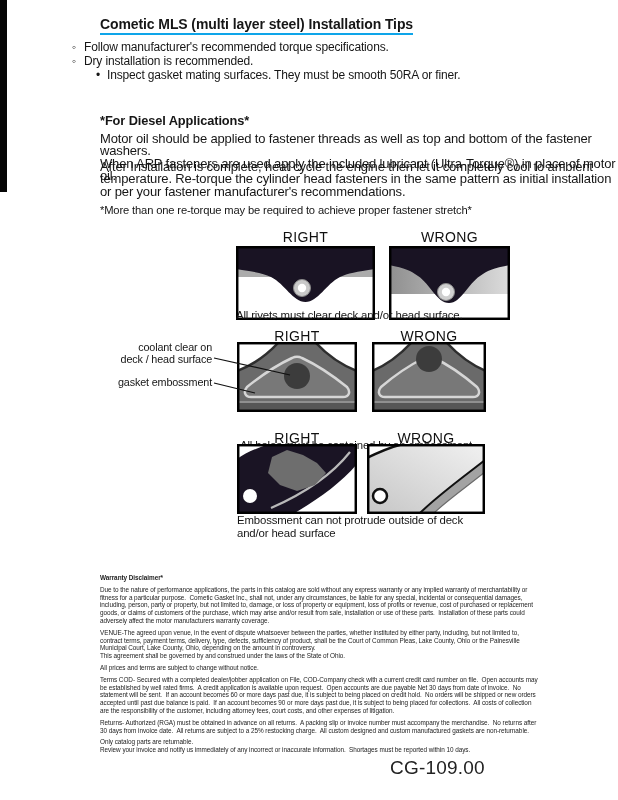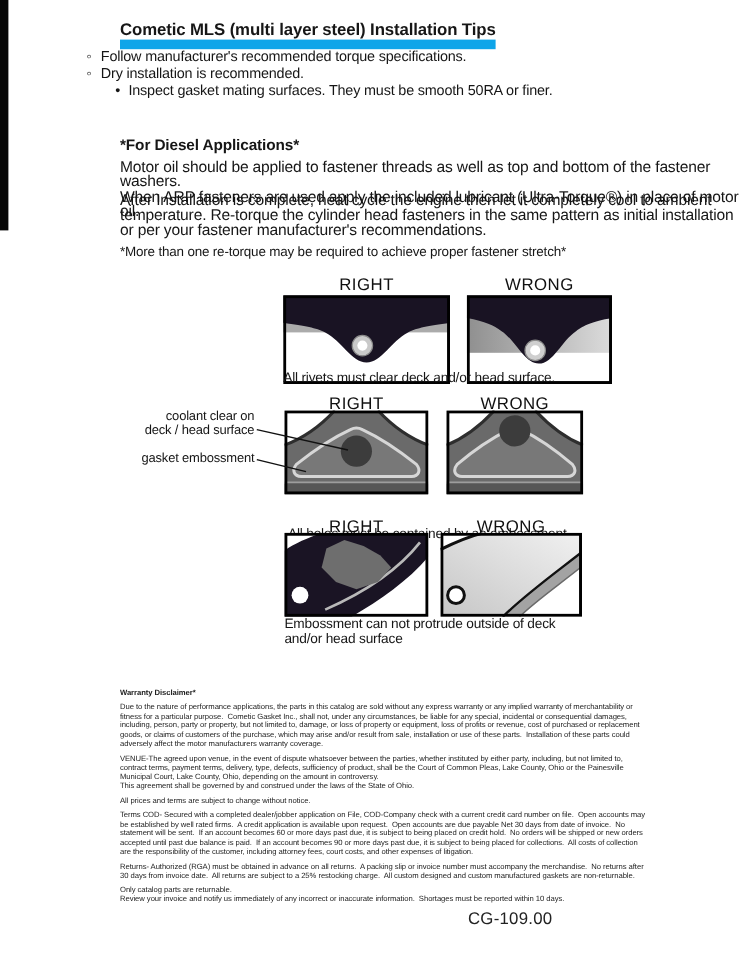--- a/index.html
+++ b/index.html
@@ -4,42 +4,42 @@
 <style>
   html,body{margin:0;padding:0;}
   body{
     width:618px;height:800px;position:relative;background:#ffffff;
     font-family:"Liberation Sans", sans-serif;color:#161616;overflow:hidden;
   }
   .abs{position:absolute;}
   .black-bar{left:0;top:0;width:7px;height:192px;background:#060606;}
   .title{
     left:100px;top:16px;font-size:14px;font-weight:bold;letter-spacing:-0.1px;
-    border-bottom:8px solid #0ea5e9;padding-bottom:1px;
+    border-bottom:2px solid #0ea5e9;padding-bottom:1px;
   }
   .bullets{left:72px;top:40px;font-size:12px;line-height:14px;letter-spacing:-0.15px;}
   .bullet{position:relative;padding-left:12px;}
   .bullet::before{content:"◦";position:absolute;left:0;top:0;}
   .subbullet{position:relative;margin-left:24px;padding-left:11px;}
   .subbullet::before{content:"•";position:absolute;left:0;top:0;}
   .diesel-heading{left:100px;top:113px;font-size:12.8px;font-weight:bold;letter-spacing:-0.1px;}
   .para{font-size:13px;line-height:12.4px;letter-spacing:-0.15px;white-space:pre-wrap;}
   .p1{left:100px;top:133px;}
   .p2{left:100px;top:161px;}
   .note{left:100px;top:204px;font-size:11.2px;letter-spacing:-0.15px;}
   .rw-label{font-size:14px;letter-spacing:0.4px;text-align:center;color:#101010;}
   .caption{font-size:11.4px;line-height:12.6px;letter-spacing:-0.15px;white-space:pre-wrap;}
   .callout{font-size:10.8px;line-height:11.5px;text-align:right;letter-spacing:-0.15px;white-space:pre-wrap;}
   .legal{
     left:100px;top:574px;width:438px;font-size:6.4px;line-height:7.8px;
     letter-spacing:-0.05px;color:#1c1c1c;
   }
   .legal > div{white-space:pre-wrap;margin-bottom:4px;}
   .legal-heading{font-weight:bold;}
-  .page-number{left:390px;top:757px;font-size:14px;letter-spacing:0.2px;color:#222;}
+  .page-number{left:390px;top:757px;font-size:19px;letter-spacing:0.2px;color:#222;}
   svg{display:block;}
 </style>
 </head>
 <body>
 
 <div class="abs black-bar"></div>
 
 <div class="abs title">Cometic MLS (multi layer steel) Installation Tips</div>
 
 <div class="abs bullets">

